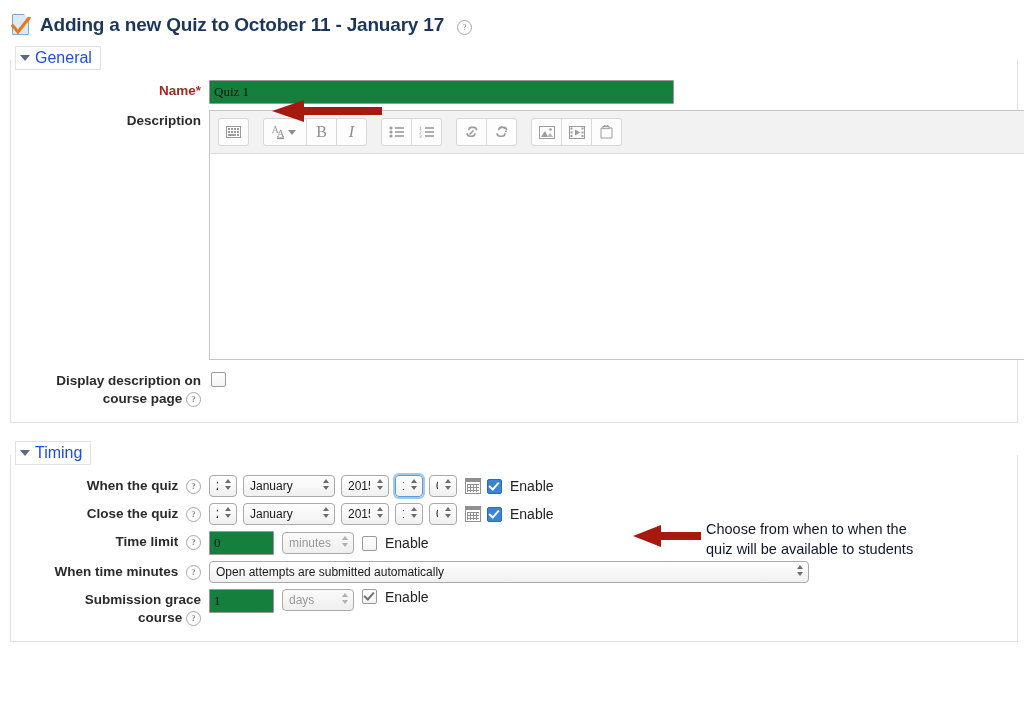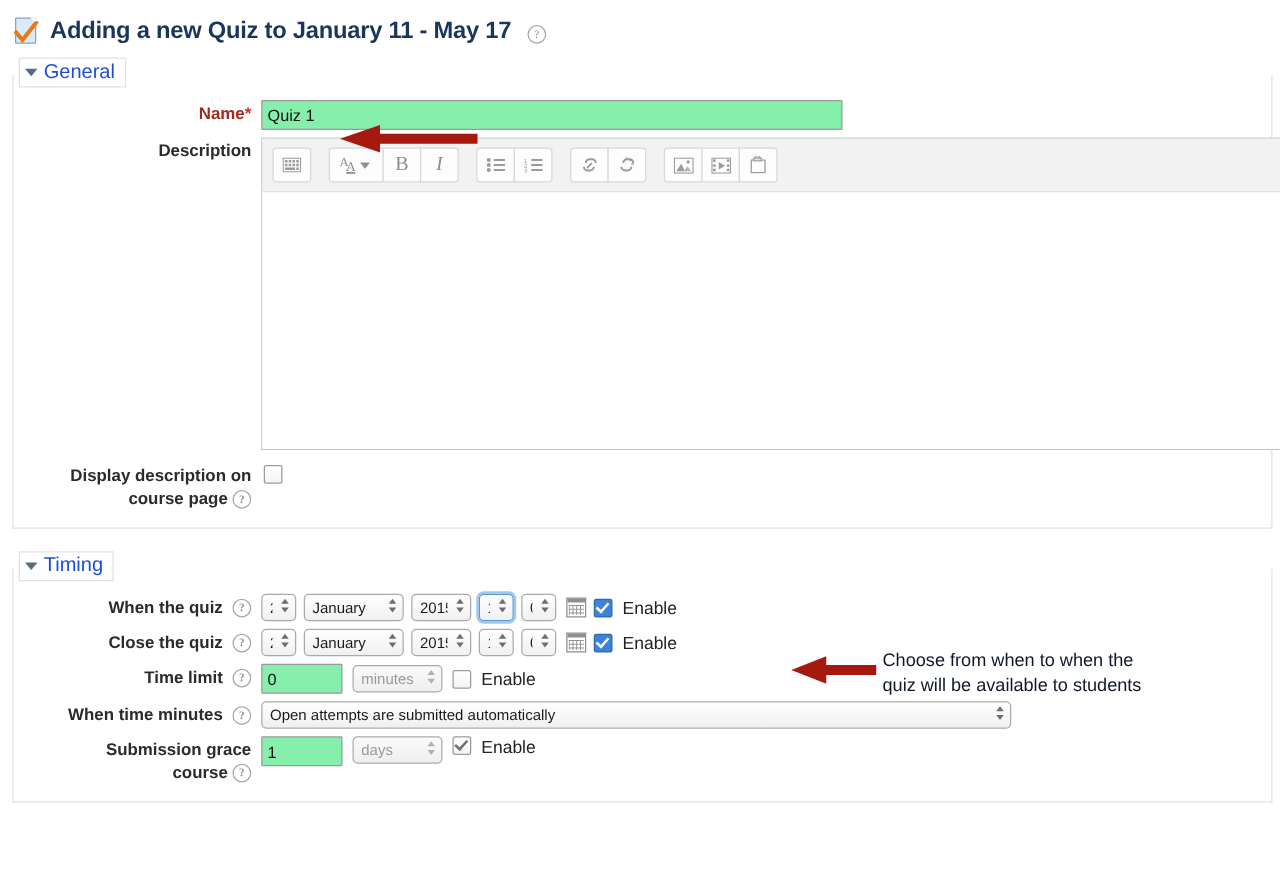--- a/index.html
+++ b/index.html
@@ -74,22 +74,22 @@
     text-align:right;padding-right:8px;
     font-weight:bold;color:#2b2b2b;font-size:13.5px;
     line-height:18px;padding-top:2px;
   }
   .label-col .req{color:#c4302b;font-weight:bold;}
   .label-red{color:#9f2b20;}
   .field-col{flex:1 1 auto;display:flex;align-items:center;flex-wrap:wrap;gap:0;}
 
   
   input.text{
-    font-family:Liberation Sans, sans-serif;font-size:13px;color:#111;
-    border:1px solid #999;background:#86efac;padding:2px 4px;height:18px;
+    font-family:Liberation Serif, serif;font-size:13px;color:#111;
+    border:1px solid #999;background:#15803d;padding:2px 4px;height:18px;
     box-sizing:content-box;border-radius:1px;
   }
   .name-input{width:455px;}
   .num-input{width:55px;}
   select.sel{
     font-family:"Liberation Sans", sans-serif;font-size:12px;color:#1a1a1a;
     border:1px solid #a9a9a9;border-radius:4px;
     background:linear-gradient(#ffffff,#f0f0f0);
     height:22px;padding:1px 18px 1px 6px;
     -webkit-appearance:none;appearance:none;
@@ -104,21 +104,21 @@
   .sel-wrap .arrows i.up{border-left:3.5px solid transparent;border-right:3.5px solid transparent;border-bottom:4px solid #6d6d6d;}
   .sel-wrap .arrows i.dn{border-left:3.5px solid transparent;border-right:3.5px solid transparent;border-top:4px solid #6d6d6d;margin-top:3px;}
   .sel-wrap.disabled select.sel{color:#9a9a9a;background:linear-gradient(#fafafa,#efefef);}
   .sel-wrap.disabled .arrows i.up{border-bottom-color:#b0b0b0;}
   .sel-wrap.disabled .arrows i.dn{border-top-color:#b0b0b0;}
   .sel-wrap.focused select.sel{
     border-color:#5a9bd8;
     box-shadow:0 0 0 2px rgba(90,155,216,.55);
   }
   .sel-day{width:28px;}
-  .sel-month{width:80px;}
+  .sel-month{width:92px;}
   .sel-year{width:48px;}
   .sel-hm{width:28px;}
   .sel-unit{width:72px;}
   .sel-wide select.sel{width:600px;padding-left:6px;}
 
   
   .cb{
     width:13px;height:13px;border:1px solid #9a9a9a;border-radius:2px;
     background:linear-gradient(#ffffff,#f3f3f3);
     display:inline-block;position:relative;vertical-align:middle;
@@ -180,21 +180,21 @@
 </head>
 <body>
 
 <div class="page-header">
   <span class="quiz-icon">
     <span class="page"></span>
     <svg class="check" viewBox="0 0 20 18">
       <path d="M2 9 L7 15 L18 1" stroke="#e8791a" stroke-width="3.2" fill="none" stroke-linecap="square"></path>
     </svg>
   </span>
-  <span class="header-title">Adding a new Quiz to January 11 - May 17</span>
+  <span class="header-title">Adding a new Quiz to October 11 - January 17</span>
   <span class="header-help"><span class="help-icon">?</span></span>
 </div>
 
 <div class="fieldset" style="margin-top:18px;">
   <div class="legend">
     <span class="tri"></span>
     <span>General</span>
   </div>
 
   <div class="fs-inner">

